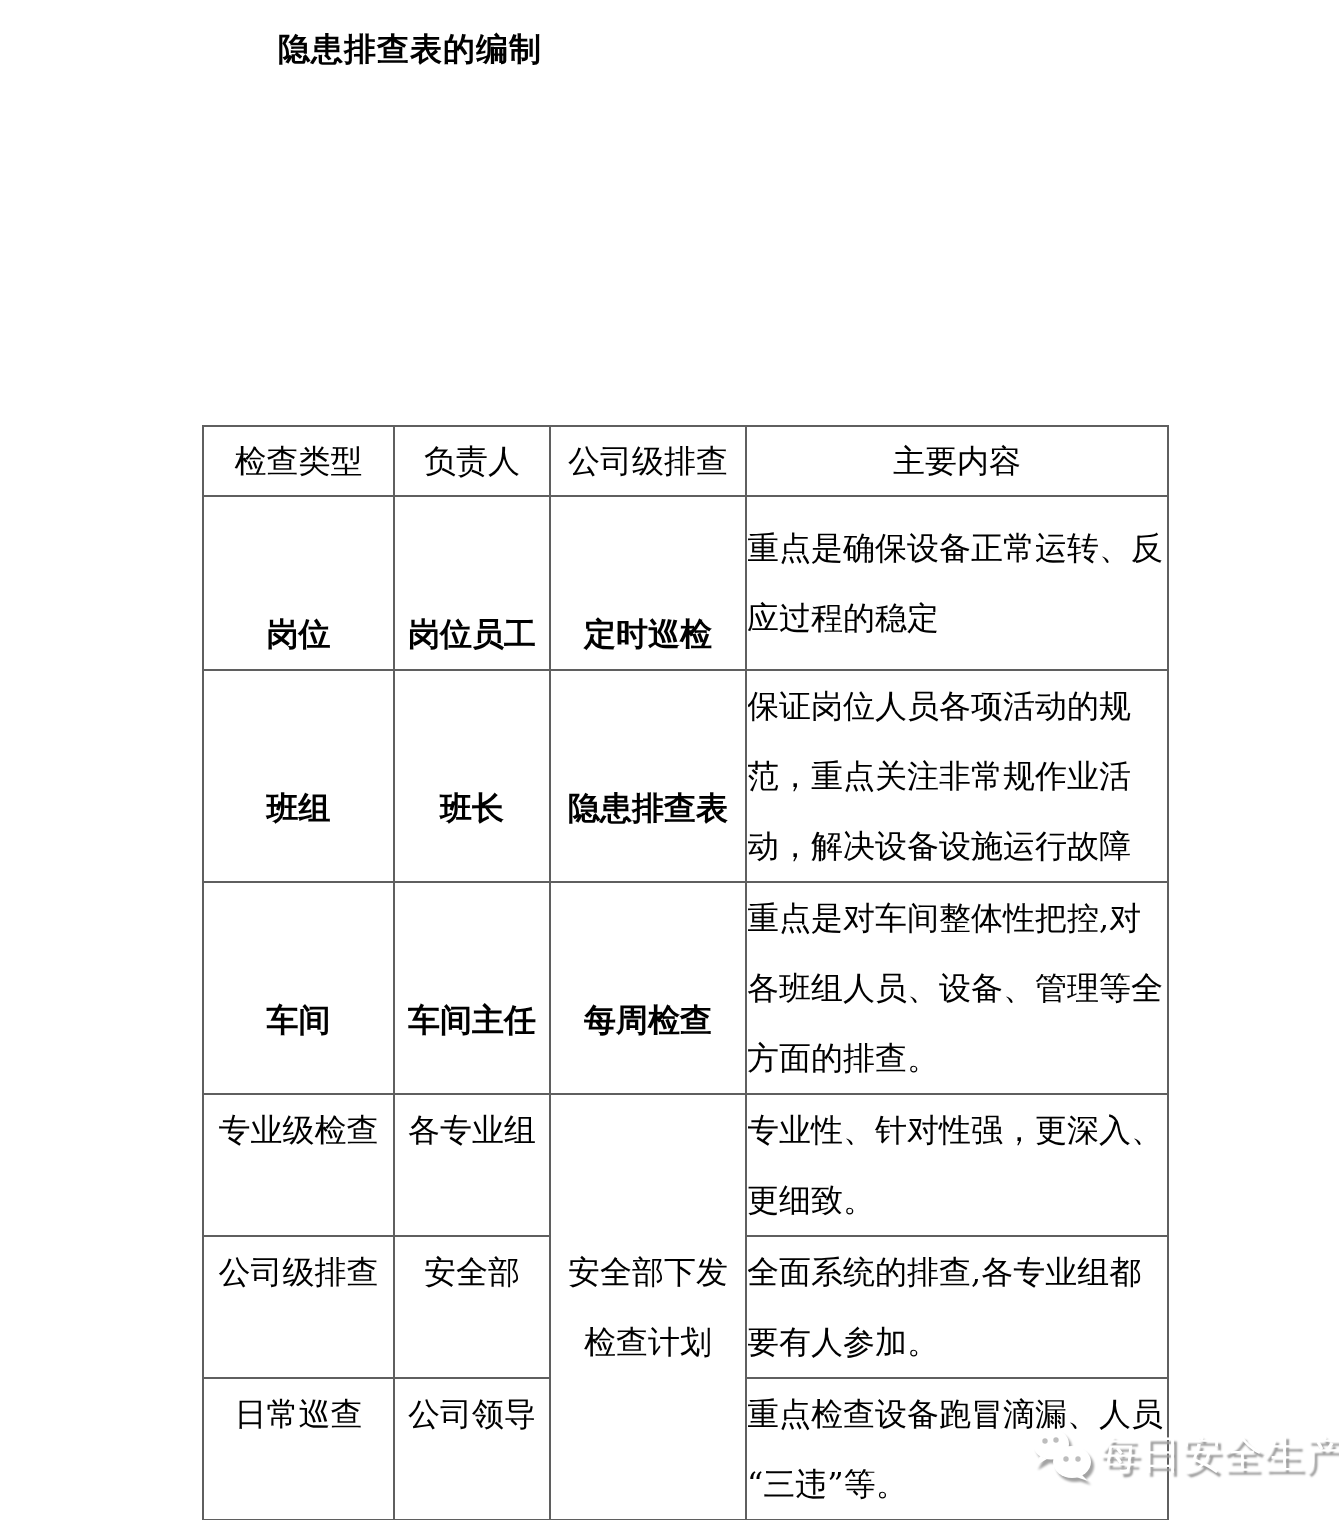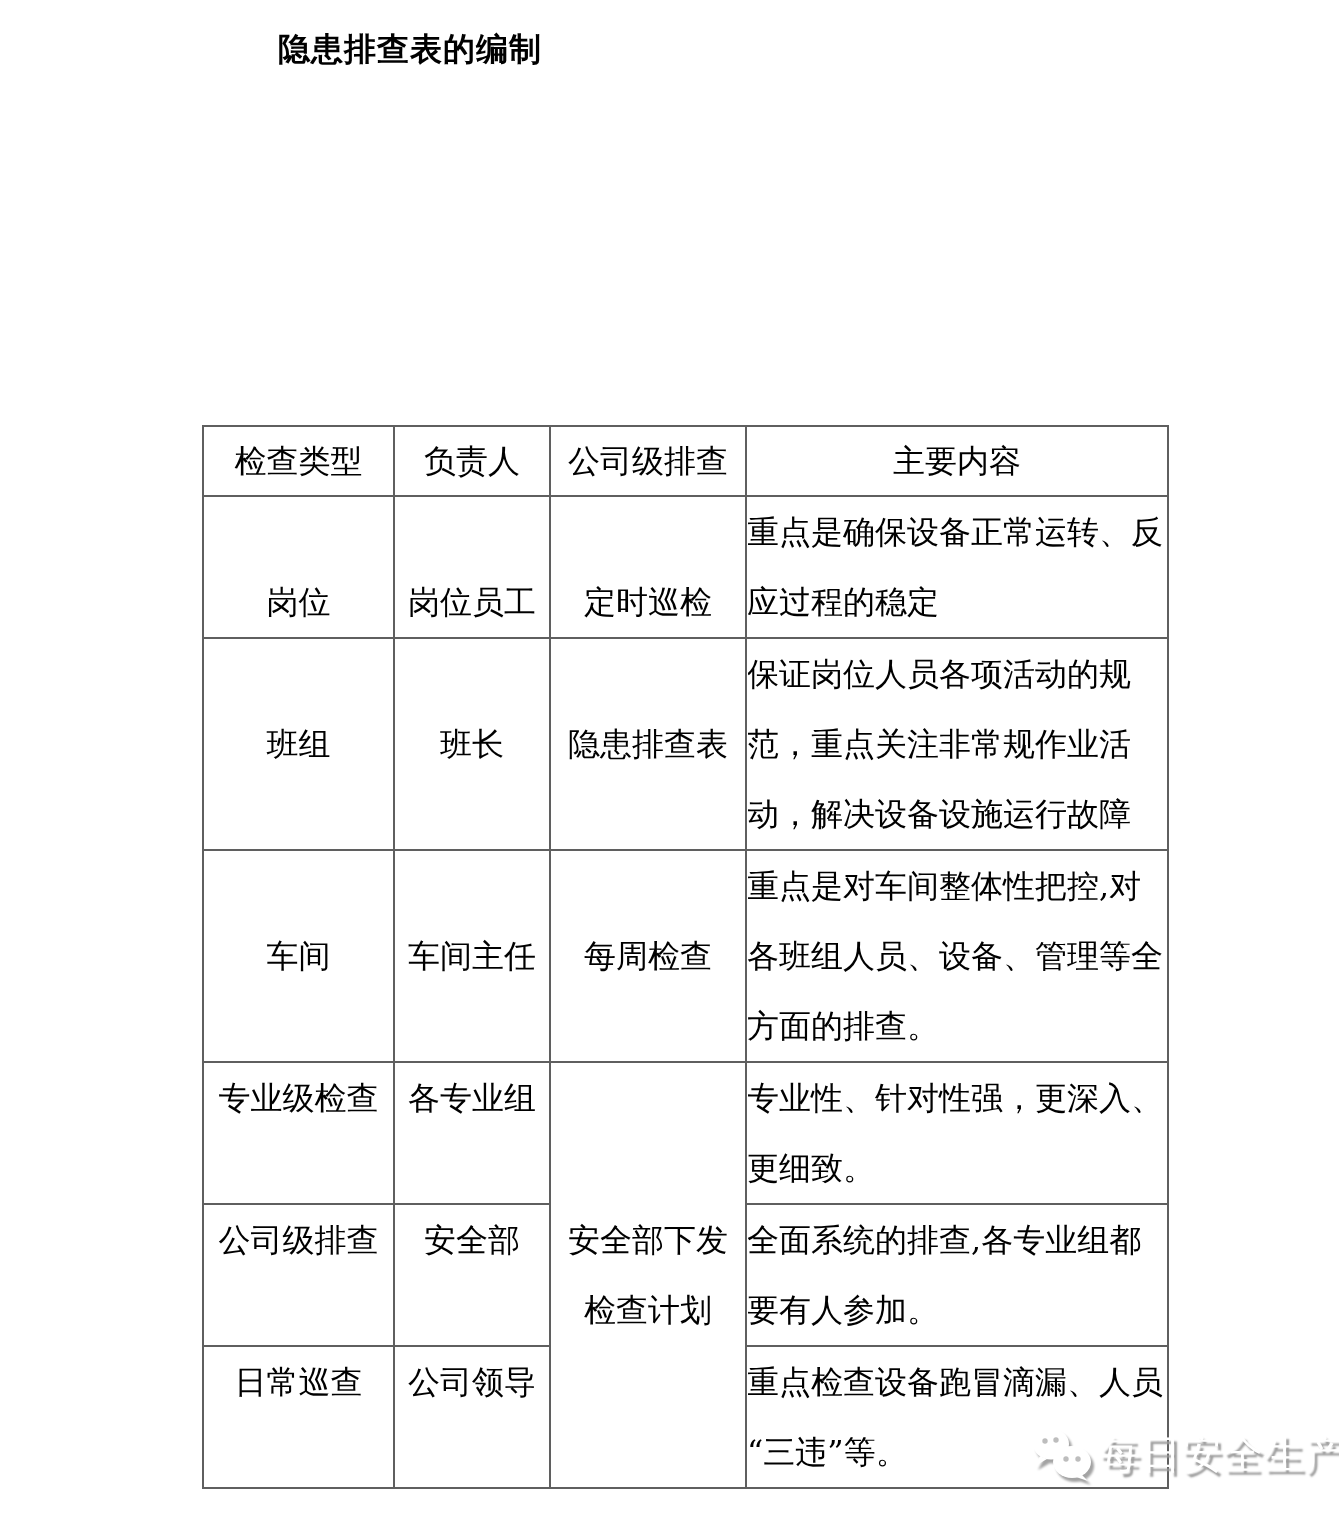--- a/index.html
+++ b/index.html
@@ -61,21 +61,21 @@
     text-align: center;
     vertical-align: middle;
     line-height: 68px;
   }
   td.key {
     text-align: center;
     vertical-align: top;
     line-height: 70px;
     white-space: pre-line;
   }
-  td.key.line2 { padding-top: 70px; }
+  td.key.line2 { padding-top: 102px; font-weight: bold; }
   td.merged {
     text-align: center;
     vertical-align: middle;
     line-height: 70px;
     white-space: pre-line;
     border-radius: 20px;
   }
   td.content {
     text-align: left;
     vertical-align: middle;

